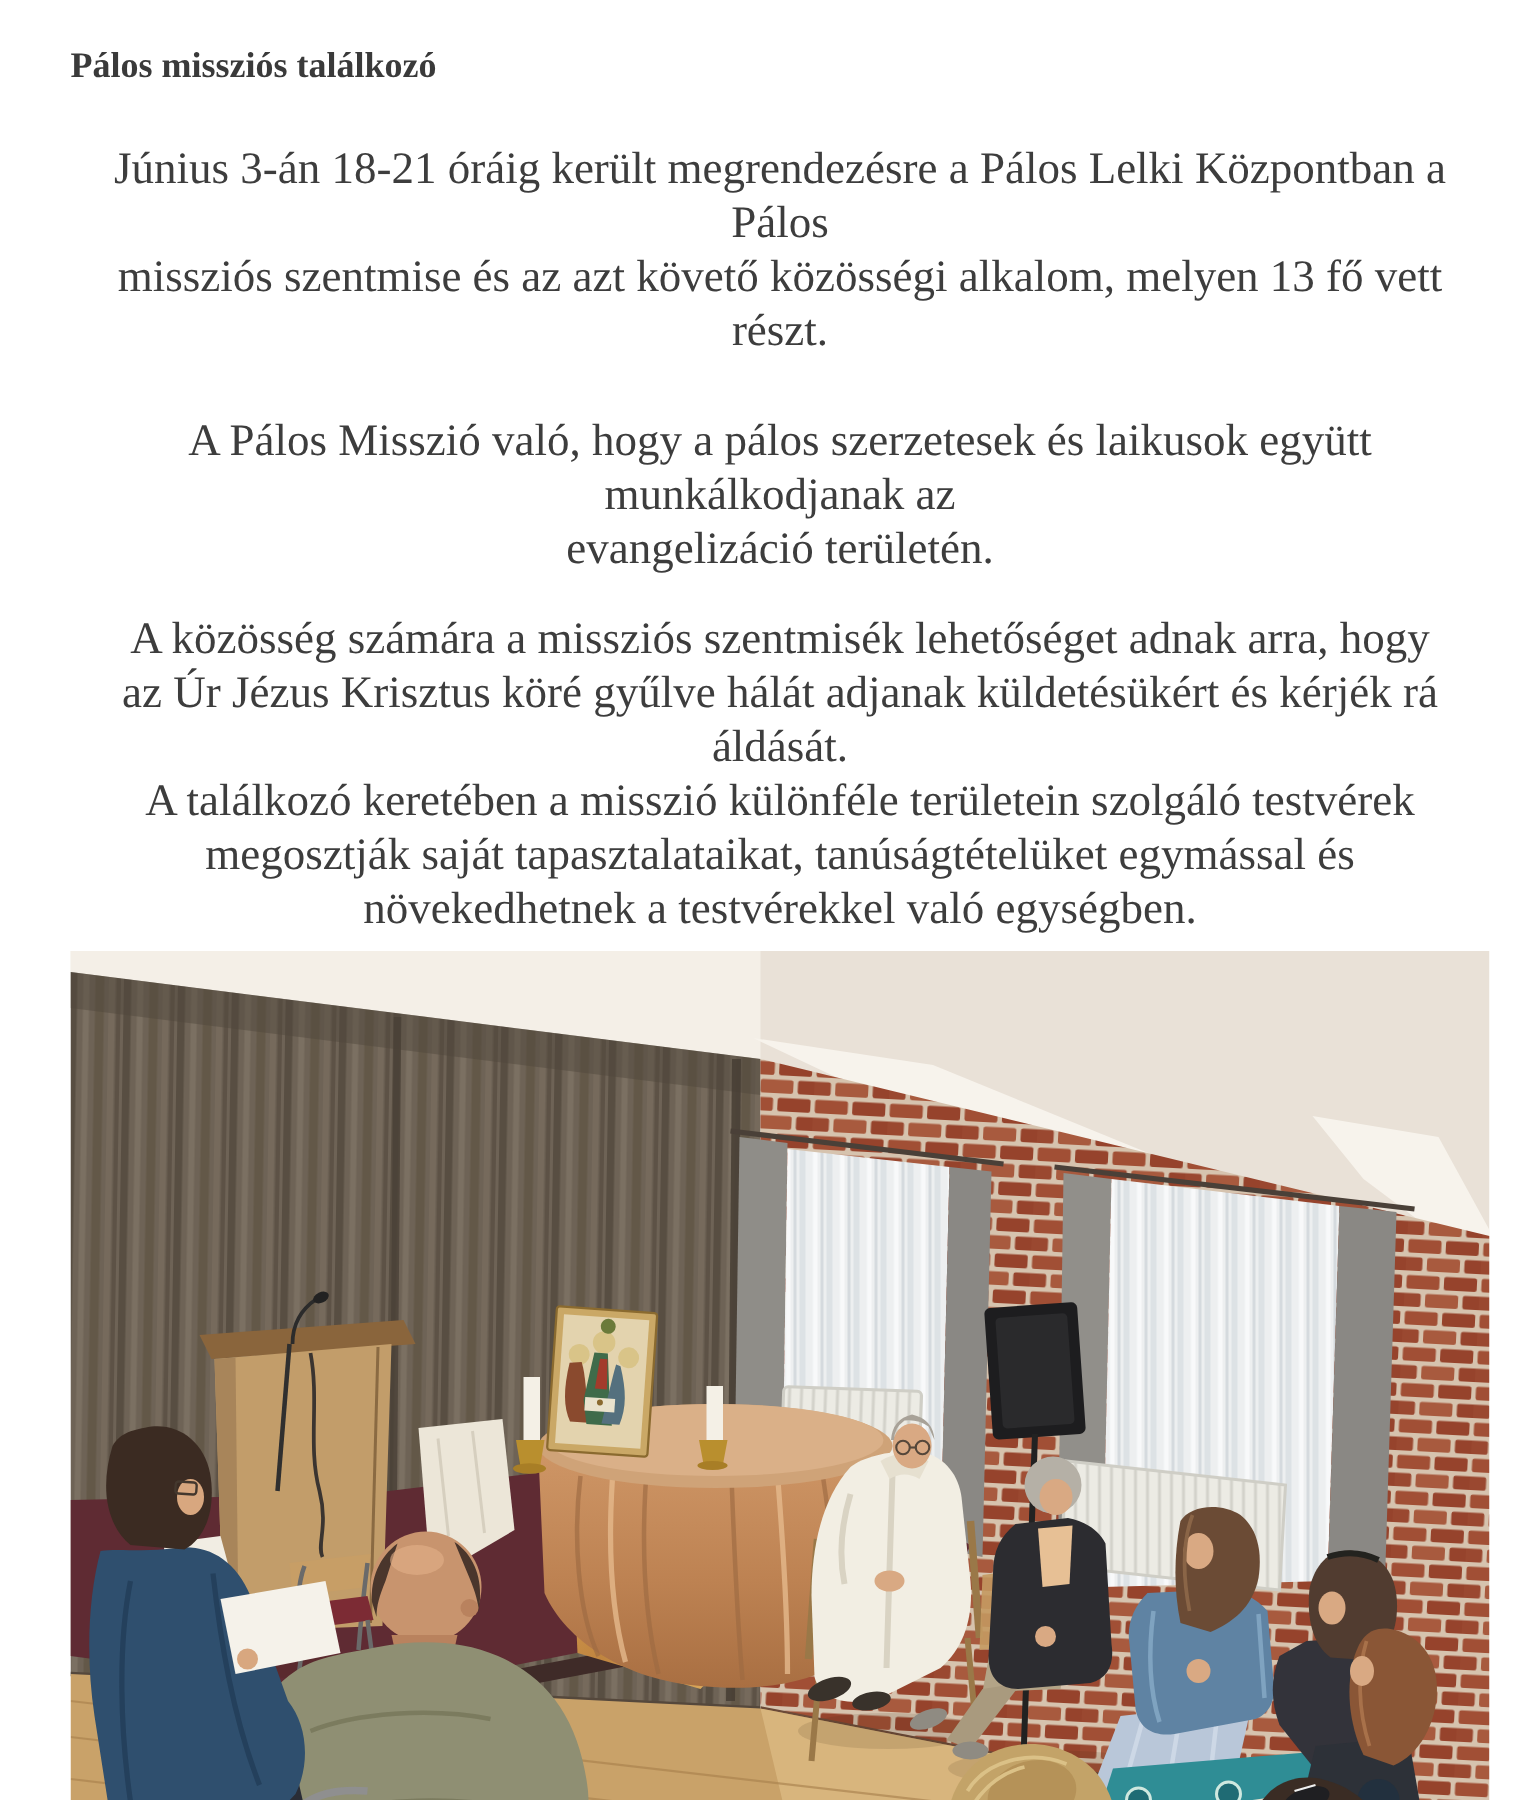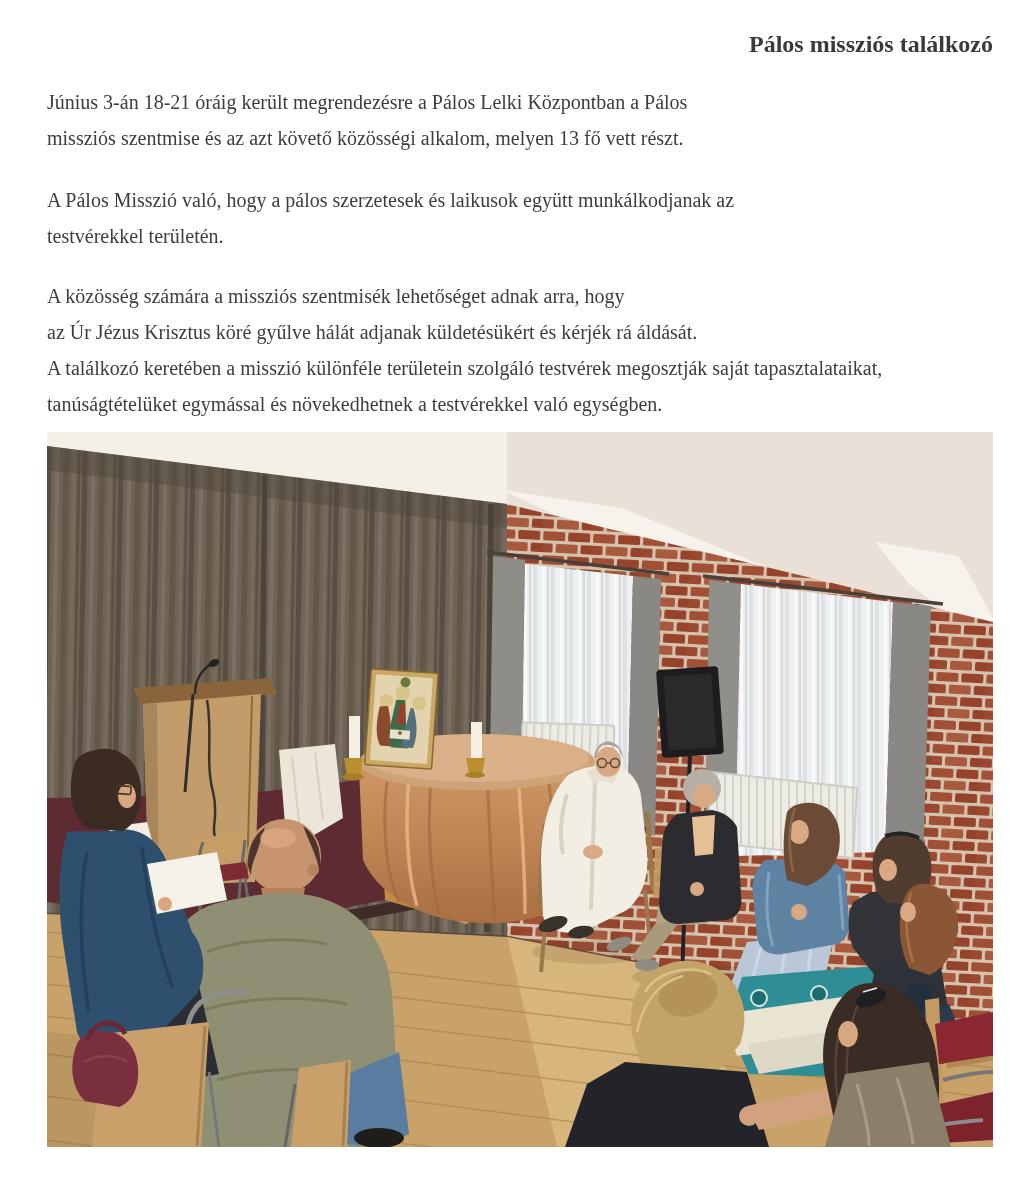--- a/index.html
+++ b/index.html
@@ -1,36 +1,36 @@
 <!DOCTYPE html>
 <html lang="hu"><head>
 <meta charset="utf-8">
 <style>
   html,body{margin:0;padding:0;background:#ffffff;}
   body{width:1023px;height:1200px;overflow:hidden;
        font-family:"Liberation Serif","DejaVu Serif",serif;color:#3d3d3d;}
   .page{width:946px;padding:30px 30px 0 47px;}
   h1.article-title{font-size:24px;line-height:28px;font-weight:bold;margin:0;
-       text-align:right;color:#3a3a3a;}
-  p.body-par{font-size:20px;line-height:36px;margin:26px 0 0 0;}
+       text-align:left;color:#3a3a3a;}
+  p.body-par{font-size:30px;line-height:36px;margin:37px 0 0 0;text-align:center;}
   p.body-par.p3{margin-top:24px;}
   p.body-par strong{font-weight:normal;}
   figure.photo{margin:10px 0 0 0;width:946px;height:715px;}
   figure.photo svg{display:block;width:946px;height:715px;}
 </style>
 </head>
 <body>
 
 <div class="page">
 
   <h1 class="article-title">Pálos missziós találkozó</h1>
 
   <p class="body-par"><span>Június 3-án 18-21 óráig került megrendezésre a Pálos Lelki Központban a Pálos</span><br><span>missziós szentmise és az azt követő közösségi alkalom, melyen 13 fő vett részt.</span></p>
 
-  <p class="body-par"><span>A Pálos Misszió való, hogy a pálos szerzetesek és laikusok együtt munkálkodjanak az</span><br><span>testvérekkel területén.</span></p>
+  <p class="body-par"><span>A Pálos Misszió való, hogy a pálos szerzetesek és laikusok együtt munkálkodjanak az</span><br><span>evangelizáció területén.</span></p>
 
   <p class="body-par p3"><span>A közösség számára a </span><strong>missziós szentmisék</strong><span> lehetőséget adnak arra, hogy</span><br><span>az Úr Jézus Krisztus köré gyűlve hálát adjanak küldetésükért és kérjék rá áldását.</span><br><span>A találkozó keretében a misszió különféle területein szolgáló testvérek megosztják</span> <span>saját tapasztalataikat, tanúságtételüket egymással és növekedhetnek a testvérekkel való</span> <span>egységben.</span></p>
 
   <figure class="photo" role="img" aria-label="A Pálos missziós találkozó résztvevői körben ülve a Pálos Lelki Központ termében: pálos szerzetes és laikusok az oltár előtt, amelyen Szentháromság-ikon és gyertyák állnak">
   <svg viewBox="0 0 946 715" xmlns="http://www.w3.org/2000/svg">
     <defs>
       <pattern id="curtainPat" width="36" height="40" patternUnits="userSpaceOnUse" patternTransform="rotate(1)">
         <rect width="36" height="40" fill="#6e6356"></rect>
         <rect x="0" width="5" height="40" fill="#584e42"></rect>
         <rect x="9" width="4" height="40" fill="#7b7062"></rect>

